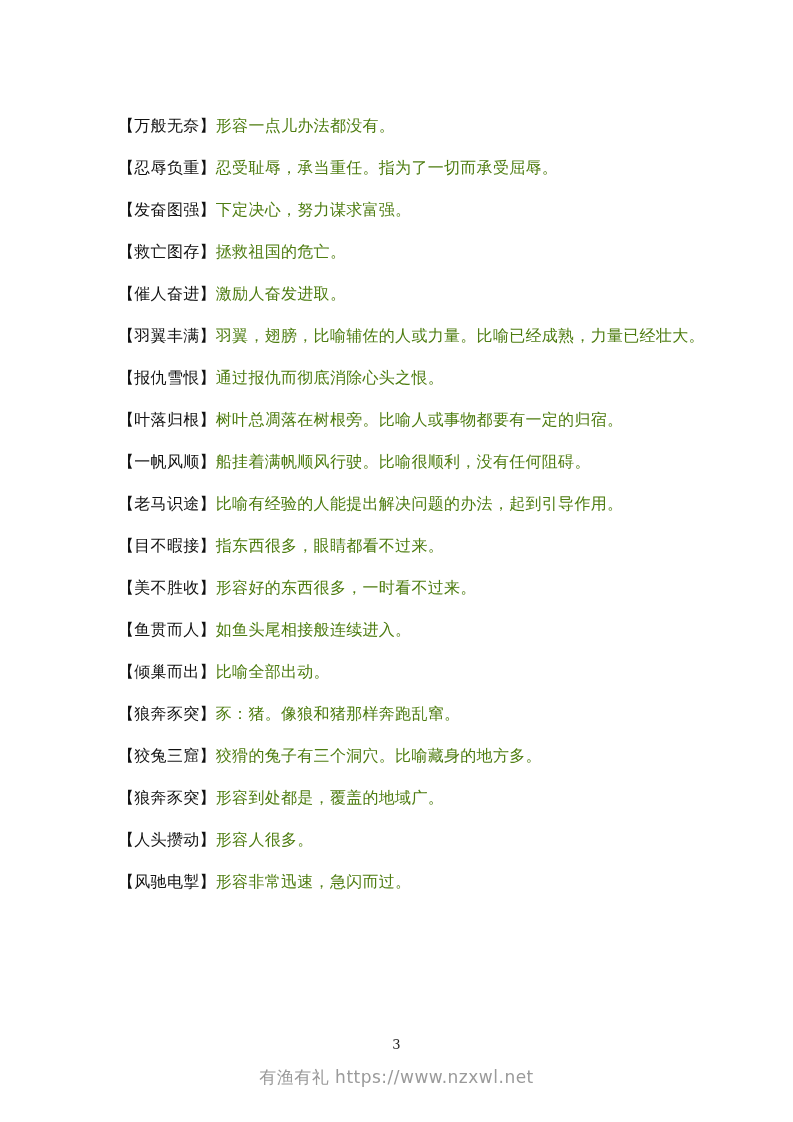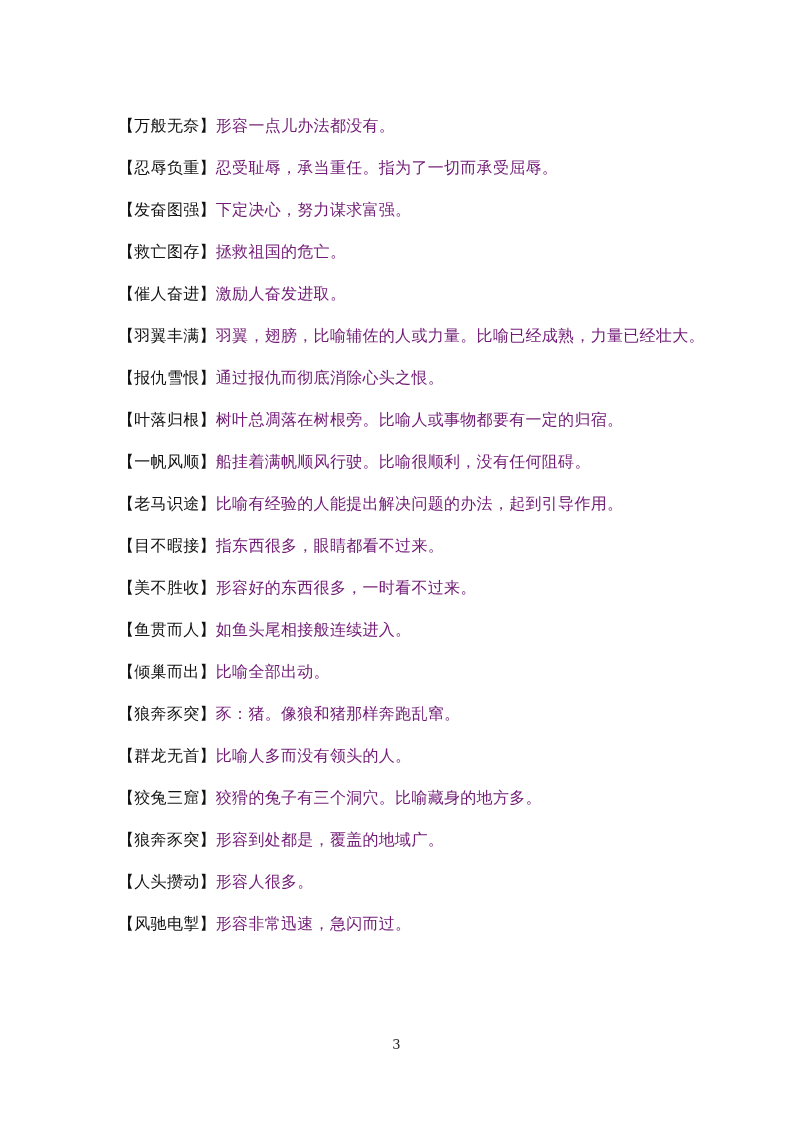--- a/index.html
+++ b/index.html
@@ -29,21 +29,21 @@
     font-size: 16px;
     white-space: nowrap;
     letter-spacing: 0.3px;
   }
   .term {
     font-weight: normal;
     color: #111111;
   }
   .def {
     font-weight: normal;
-    color: #701a75;
+    color: #4d7c0f;
   }
   .page-number {
     position: absolute;
     top: 1036px;
     left: 0;
     width: 100%;
     text-align: center;
     font-size: 13px;
     line-height: 18px;
     color: #222222;
@@ -92,24 +92,24 @@
   <p class="entry"><span class="term">【目不暇接】</span><span class="def">指东西很多，眼睛都看不过来。</span></p>
 
   <p class="entry"><span class="term">【美不胜收】</span><span class="def">形容好的东西很多，一时看不过来。</span></p>
 
   <p class="entry"><span class="term">【鱼贯而人】</span><span class="def">如鱼头尾相接般连续进入。</span></p>
 
   <p class="entry"><span class="term">【倾巢而出】</span><span class="def">比喻全部出动。</span></p>
 
   <p class="entry"><span class="term">【狼奔豕突】</span><span class="def">豕：猪。像狼和猪那样奔跑乱窜。</span></p>
 
-  <p class="entry"><span class="term">【群龙无首】</span><span class="def">比喻人多而没有领头的人。</span></p>
 
   <p class="entry"><span class="term">【狡兔三窟】</span><span class="def">狡猾的兔子有三个洞穴。比喻藏身的地方多。</span></p>
 
   <p class="entry"><span class="term">【狼奔豕突】</span><span class="def">形容到处都是，覆盖的地域广。</span></p>
 
   <p class="entry"><span class="term">【人头攒动】</span><span class="def">形容人很多。</span></p>
 
   <p class="entry"><span class="term">【风驰电掣】</span><span class="def">形容非常迅速，急闪而过。</span></p>
 </div>
   <div class="page-number">3</div>
+  <div class="site-footer">有渔有礼 https://www.nzxwl.net</div>
 </div>
 
 </body></html>

